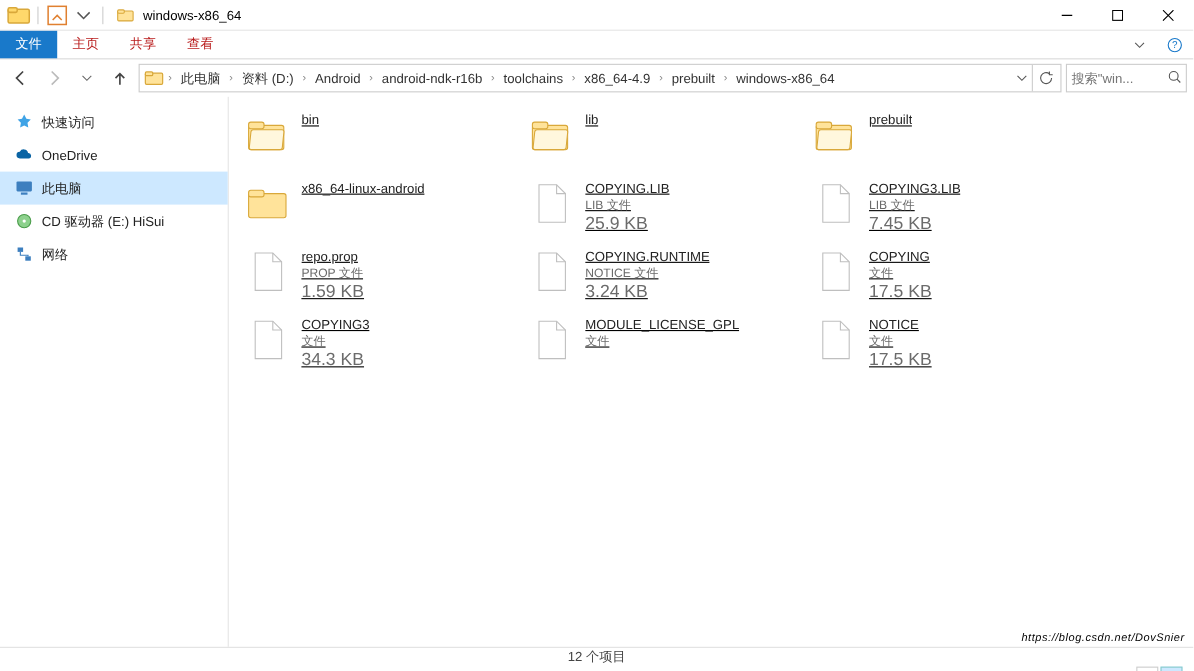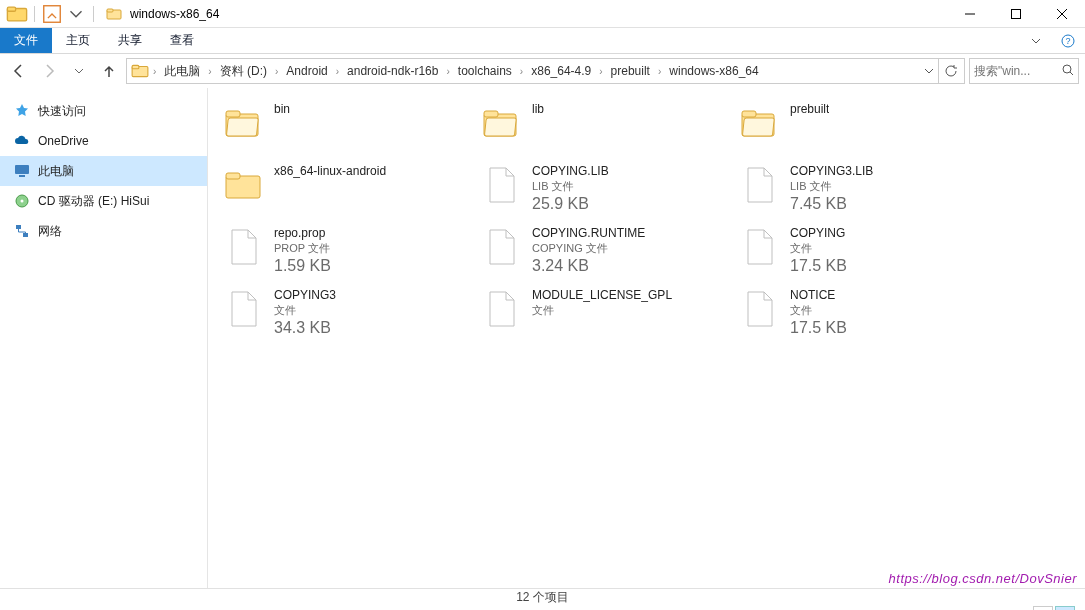--- a/index.html
+++ b/index.html
@@ -10,21 +10,21 @@
 .titlebar-left { display: flex; align-items: center; gap: 2px; padding-left: 6px; }
 .qat-btn { width: 22px; height: 22px; display: flex; align-items: center; justify-content: center; }
 .titlebar-divider { width: 1px; height: 16px; background: #ccc; margin: 0 4px; }
 .title-folder-icon { width: 16px; height: 16px; margin: 0 6px; }
 .titlebar-title { font-size: 12px; color: #000; }
 .win-controls { margin-left: auto; display: flex; }
 .win-btn { width: 46px; height: 28px; display: flex; align-items: center; justify-content: center; color: #000; }
 
 
 .ribbon { height: 26px; display: flex; align-items: stretch; background: #fff; border-bottom: 1px solid #d9d9d9; position: relative; }
-.ribbon-tab { padding: 0 14px; display: flex; align-items: center; font-size: 12px; color: #0f172a; cursor: default; }
+.ribbon-tab { padding: 0 14px; display: flex; align-items: center; font-size: 12px; color: #b91c1c; cursor: default; }
 .ribbon-tab.file { background: #1979ca; color: #fff; }
 .ribbon-right { margin-left: auto; display: flex; align-items: center; padding-right: 6px; gap: 10px; }
 .ribbon-help, .ribbon-chev { width: 22px; height: 22px; display: flex; align-items: center; justify-content: center; color: #555; }
 
 
 .navbar { height: 34px; display: flex; align-items: center; padding: 4px 6px; gap: 4px; }
 .nav-btn { width: 26px; height: 26px; display: flex; align-items: center; justify-content: center; color: #666; border-radius: 2px; }
 .nav-btn.disabled { color: #bbb; }
 .breadcrumb-wrap { flex: 1; height: 26px; border: 1px solid #ccc; display: flex; align-items: center; padding: 0 2px; background: #fff; }
 .bc-icon { width: 18px; height: 18px; margin: 0 2px; }
@@ -38,34 +38,34 @@
 
 
 .body-row { display: flex; height: calc(610px - 28px - 26px - 34px - 22px); }
 .sidebar { width: 208px; border-right: 1px solid #e5e5e5; padding: 8px 0; }
 .side-item { height: 30px; display: flex; align-items: center; gap: 8px; padding: 0 14px; font-size: 12px; color: #222; }
 .side-item.selected { background: #cde8ff; }
 .side-ico { width: 16px; height: 16px; display: flex; align-items: center; justify-content: center; }
 
 .content { flex: 1; padding: 10px 0 0 8px; overflow: auto; position: relative; }
 .item-grid { display: grid; grid-template-columns: repeat(3, 256px); grid-auto-rows: 60px; column-gap: 2px; row-gap: 2px; }
-.file-item { display: flex; align-items: flex-start; gap: 10px; padding: 4px 6px; }
+.file-item { display: flex; align-items: flex-start; gap: 10px; padding: 4px 6px; text-decoration: underline; }
 .file-icon { width: 42px; height: 42px; flex-shrink: 0; }
 .file-info { display: flex; flex-direction: column; gap: 1px; min-width: 0; }
 .file-name { font-size: 12px; color: #222; white-space: nowrap; overflow: hidden; text-overflow: ellipsis; max-width: 200px; }
 .file-type { font-size: 11px; color: #6b6b6b; }
 .file-size { font-size: 16px; color: #6b6b6b; }
 
 
 .statusbar { height: 38px; border-top: 1px solid #e1e1e1; display: flex; align-items: center; padding: 0 10px; font-size: 12px; color: #444; flex-direction: column; }
 .status-spacer { margin-left: auto; display: flex; gap: 2px; }
 .view-btn { width: 20px; height: 18px; border: 1px solid #ccc; display: flex; align-items: center; justify-content: center; color: #555; }
 .view-btn.active { background: #cde8ff; border-color: #8cc; }
 
-.watermark { position: absolute; right: 8px; bottom: 24px; color: #a21caf; font-size: 13px; font-style: italic; letter-spacing: 0.5px; user-select: none; }
+.watermark { position: absolute; right: 8px; bottom: 24px; color: #000000; font-size: 10px; font-style: italic; letter-spacing: 0.5px; user-select: none; }
 </style>
 </head>
 <body>
 
 <div class="titlebar">
   <div class="titlebar-left">
     <div class="qat-btn">
       <svg viewBox="0 0 16 16">
           <rect x="1" y="4" width="14" height="9" rx="1" fill="#ffd86b" stroke="#d9a83a"></rect>
           <rect x="1" y="3" width="6" height="3" rx="1" fill="#ffd86b" stroke="#d9a83a"></rect>
@@ -320,21 +320,21 @@
             <div class="file-size">1.59 KB</div>
           </div>
         </div>
         <div class="file-item">
           <div class="file-icon"><svg viewBox="0 0 42 42">
               <path d="M10 4h16l8 8v26H10z" fill="#fff" stroke="#bfbfbf"></path>
               <path d="M26 4v8h8" fill="none" stroke="#bfbfbf"></path>
             </svg></div>
           <div class="file-info">
             <div class="file-name">COPYING.RUNTIME</div>
-            <div class="file-type">COPYING 文件</div>
+            <div class="file-type">NOTICE 文件</div>
             <div class="file-size">3.24 KB</div>
           </div>
         </div>
         <div class="file-item">
           <div class="file-icon"><svg viewBox="0 0 42 42">
               <path d="M10 4h16l8 8v26H10z" fill="#fff" stroke="#bfbfbf"></path>
               <path d="M26 4v8h8" fill="none" stroke="#bfbfbf"></path>
             </svg></div>
           <div class="file-info">
             <div class="file-name">COPYING</div>

